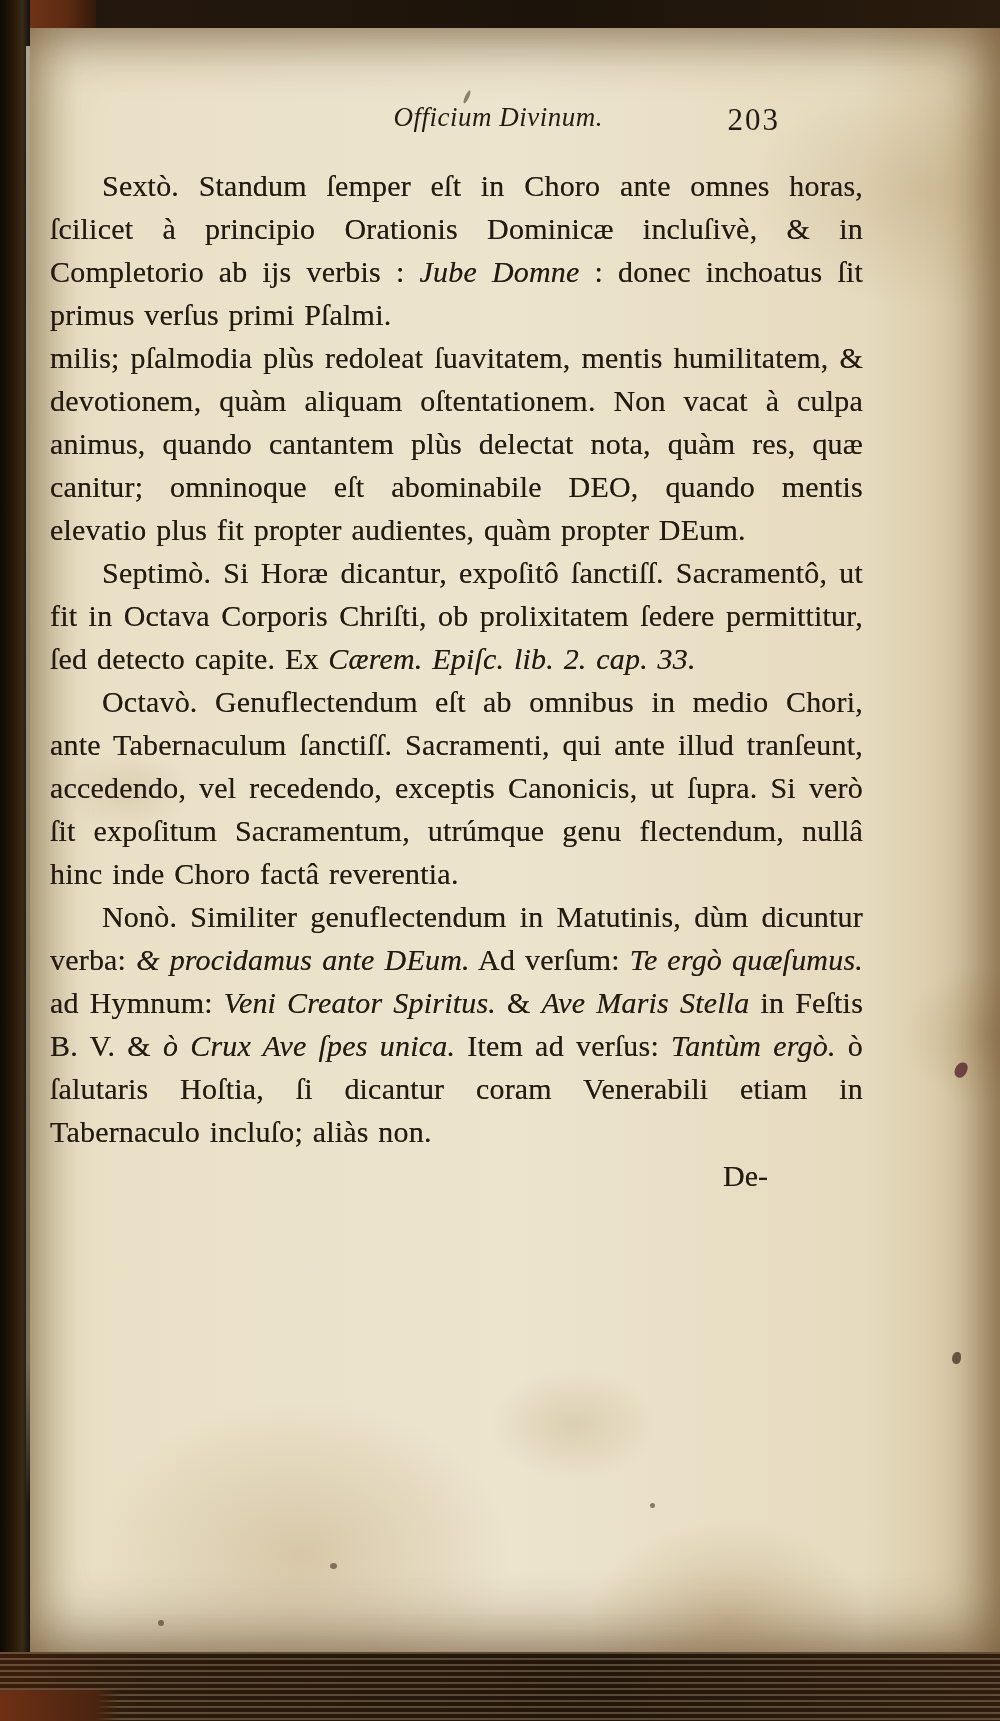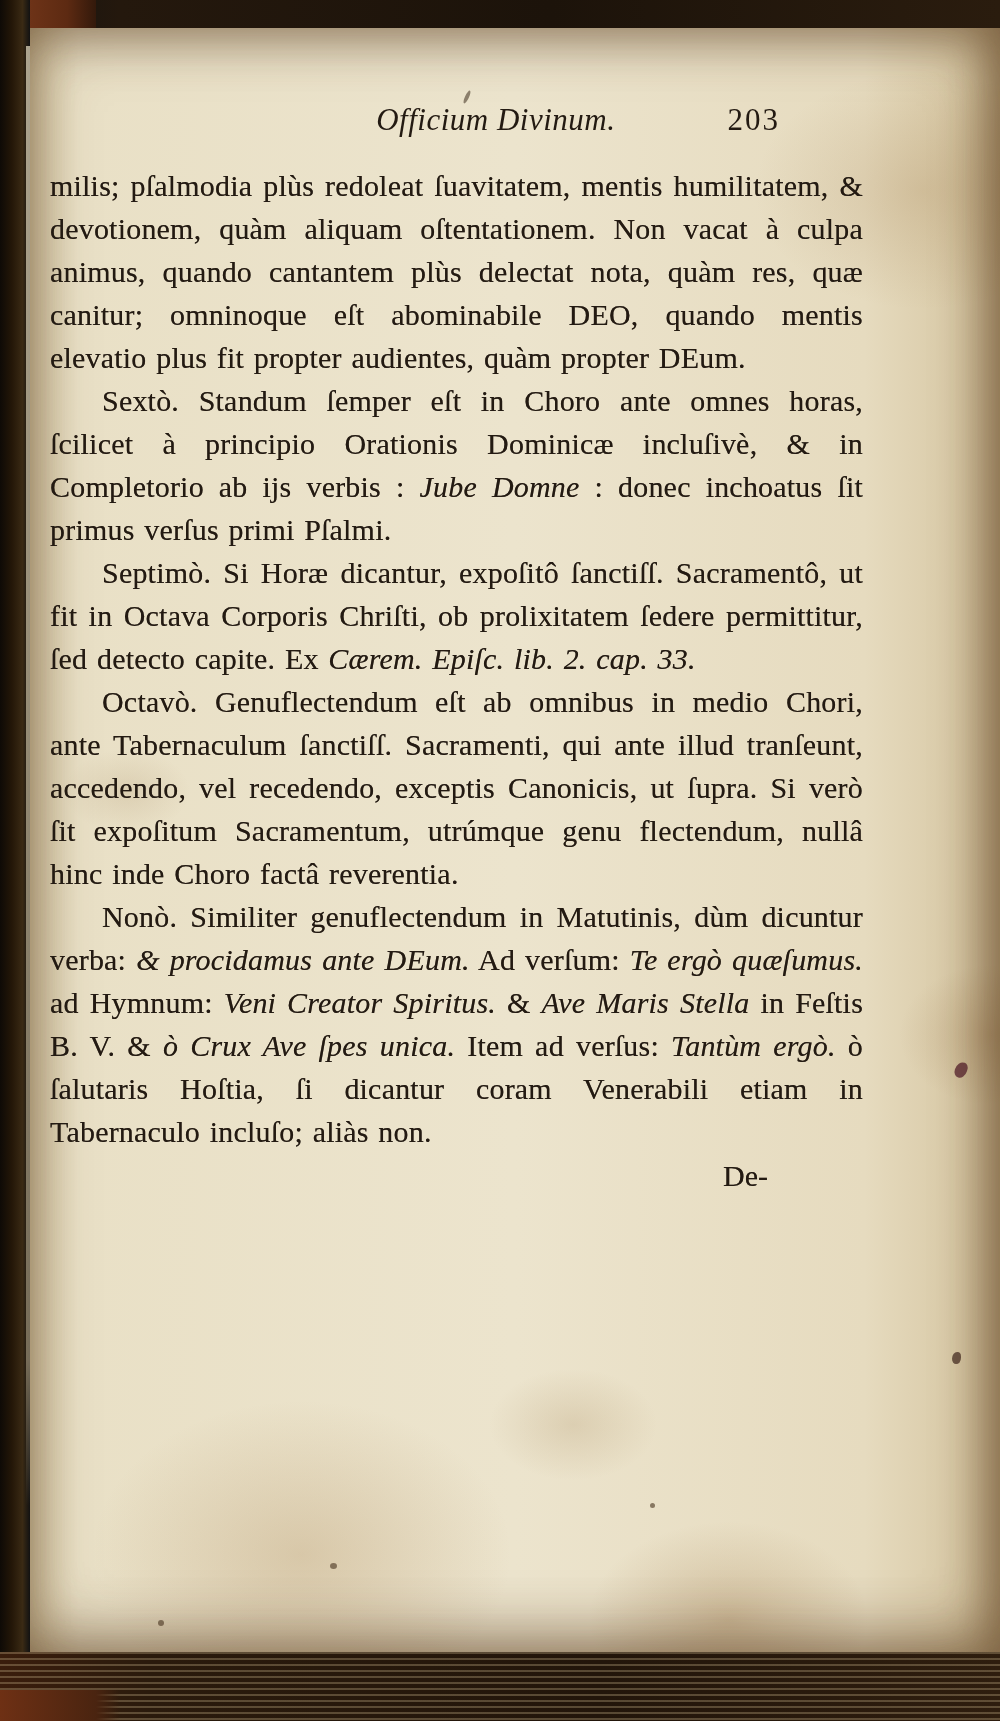--- a/index.html
+++ b/index.html
@@ -55,21 +55,21 @@
       inset -18px 0 40px rgba(80,50,20,.32),
       inset 0 22px 40px rgba(90,60,30,.22),
       inset 0 -30px 50px rgba(90,60,30,.25);
     color:#231a12;
   }
 
   
   .header{position:relative;height:46px;margin-top:74px;}
   .running-title{
     position:absolute;left:50%;transform:translateX(-58%);
-    font-style:italic;font-size:31px;letter-spacing:.5px;white-space:nowrap;
+    font-style:italic;font-size:27px;letter-spacing:.5px;white-space:nowrap;
   }
   .page-number{
     position:absolute;right:220px;top:0;font-size:31px;letter-spacing:2px;
   }
 
   
   .page-body{
     margin:16px 137px 0 20px;
     font-size:30px;line-height:43px;
     text-align:justify;word-spacing:2px;letter-spacing:.2px;
@@ -110,22 +110,22 @@
   <div class="page-edge-highlight"></div>
 
   <div class="page">
 
     <div class="header">
       <span class="running-title">Officium Divinum.</span>
       <span class="page-number">203</span>
     </div>
 
     <div class="page-body">
+        <p class="para indent"><span class="rm">Sextò. Standum ſemper eſt in Choro ante omnes horas, ſcilicet à principio Orationis Dominicæ incluſivè, &amp; in Completorio ab ijs verbis : </span><span class="it">Jube Domne</span><span class="rm"> :  donec inchoatus ſit primus verſus primi Pſalmi.</span></p>
         <p class="para"><span class="rm">milis; pſalmodia plùs redoleat ſuavitatem, mentis humilitatem, &amp; devotionem, quàm aliquam oſtentationem. Non vacat à culpa animus, quando cantantem plùs delectat nota, quàm res, quæ canitur; omninoque eſt abominabile DEO, quando mentis elevatio plus fit propter audientes, quàm propter DEum.</span></p>
-        <p class="para indent"><span class="rm">Sextò. Standum ſemper eſt in Choro ante omnes horas, ſcilicet à principio Orationis Dominicæ incluſivè, &amp; in Completorio ab ijs verbis : </span><span class="it">Jube Domne</span><span class="rm"> :  donec inchoatus ſit primus verſus primi Pſalmi.</span></p>
         <p class="para indent"><span class="rm">Septimò.  Si Horæ dicantur, expoſitô ſanctiſſ. Sacramentô, ut fit in Octava Corporis Chriſti, ob prolixitatem ſedere permittitur, ſed detecto capite.  Ex </span><span class="it">Cærem. Epiſc. lib. 2. cap. 33.</span></p>
         <p class="para indent"><span class="rm">Octavò.  Genuflectendum eſt ab omnibus in medio Chori, ante Tabernaculum ſanctiſſ. Sacramenti, qui ante illud tranſeunt, accedendo, vel recedendo, exceptis Canonicis, ut ſupra.  Si verò ſit expoſitum Sacramentum, utrúmque genu flectendum, nullâ hinc inde Choro factâ reverentia.</span></p>
         <p class="para indent"><span class="rm">Nonò.  Similiter genuflectendum in Matutinis, dùm dicuntur verba: </span><span class="it">&amp; procidamus ante DEum.</span><span class="rm"> Ad verſum: </span><span class="it">Te ergò quæſumus.</span><span class="rm"> ad Hymnum: </span><span class="it">Veni Creator Spiritus.</span><span class="rm"> &amp; </span><span class="it">Ave Maris Stella</span><span class="rm"> in Feſtis B. V. &amp; </span><span class="it">ò Crux Ave ſpes unica.</span><span class="rm">  Item ad verſus: </span><span class="it">Tantùm ergò.</span><span class="rm"> ò ſalutaris Hoſtia, ſi dicantur coram Venerabili etiam in Tabernaculo incluſo; aliàs non.</span></p>
       </div>
 
     <div class="catchword">De-</div>
 
     <div class="speck sp3"></div>
     <div class="speck sp1"></div>
     <div class="speck sp2"></div>

